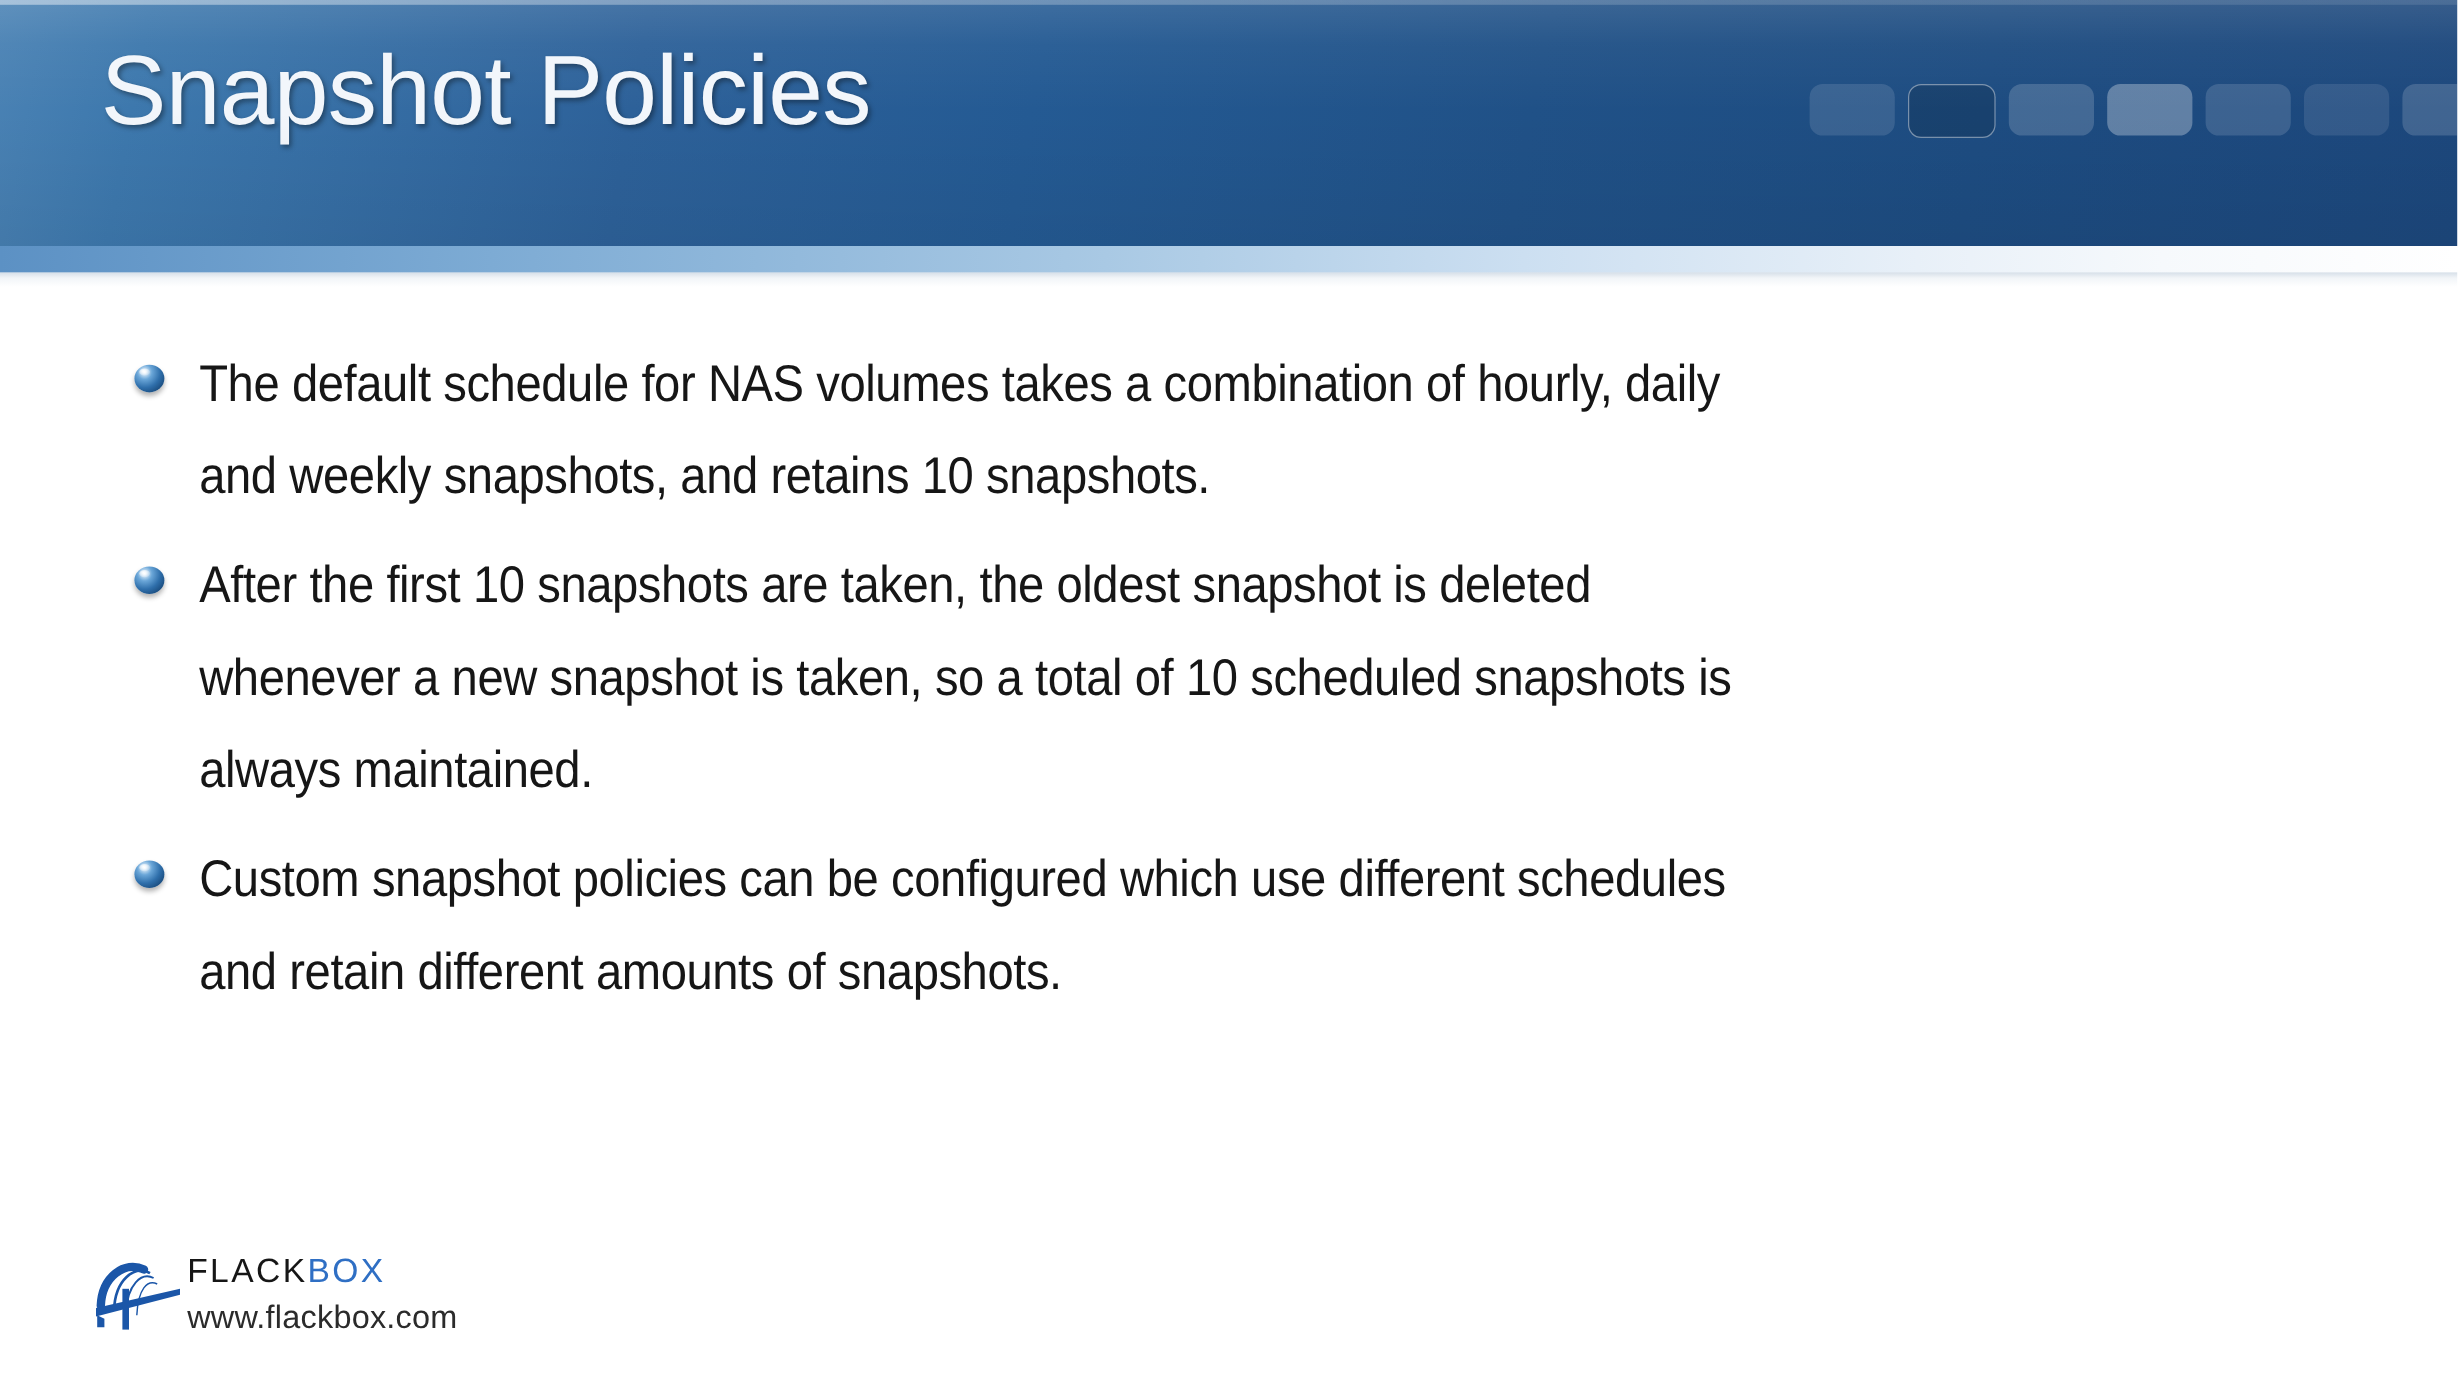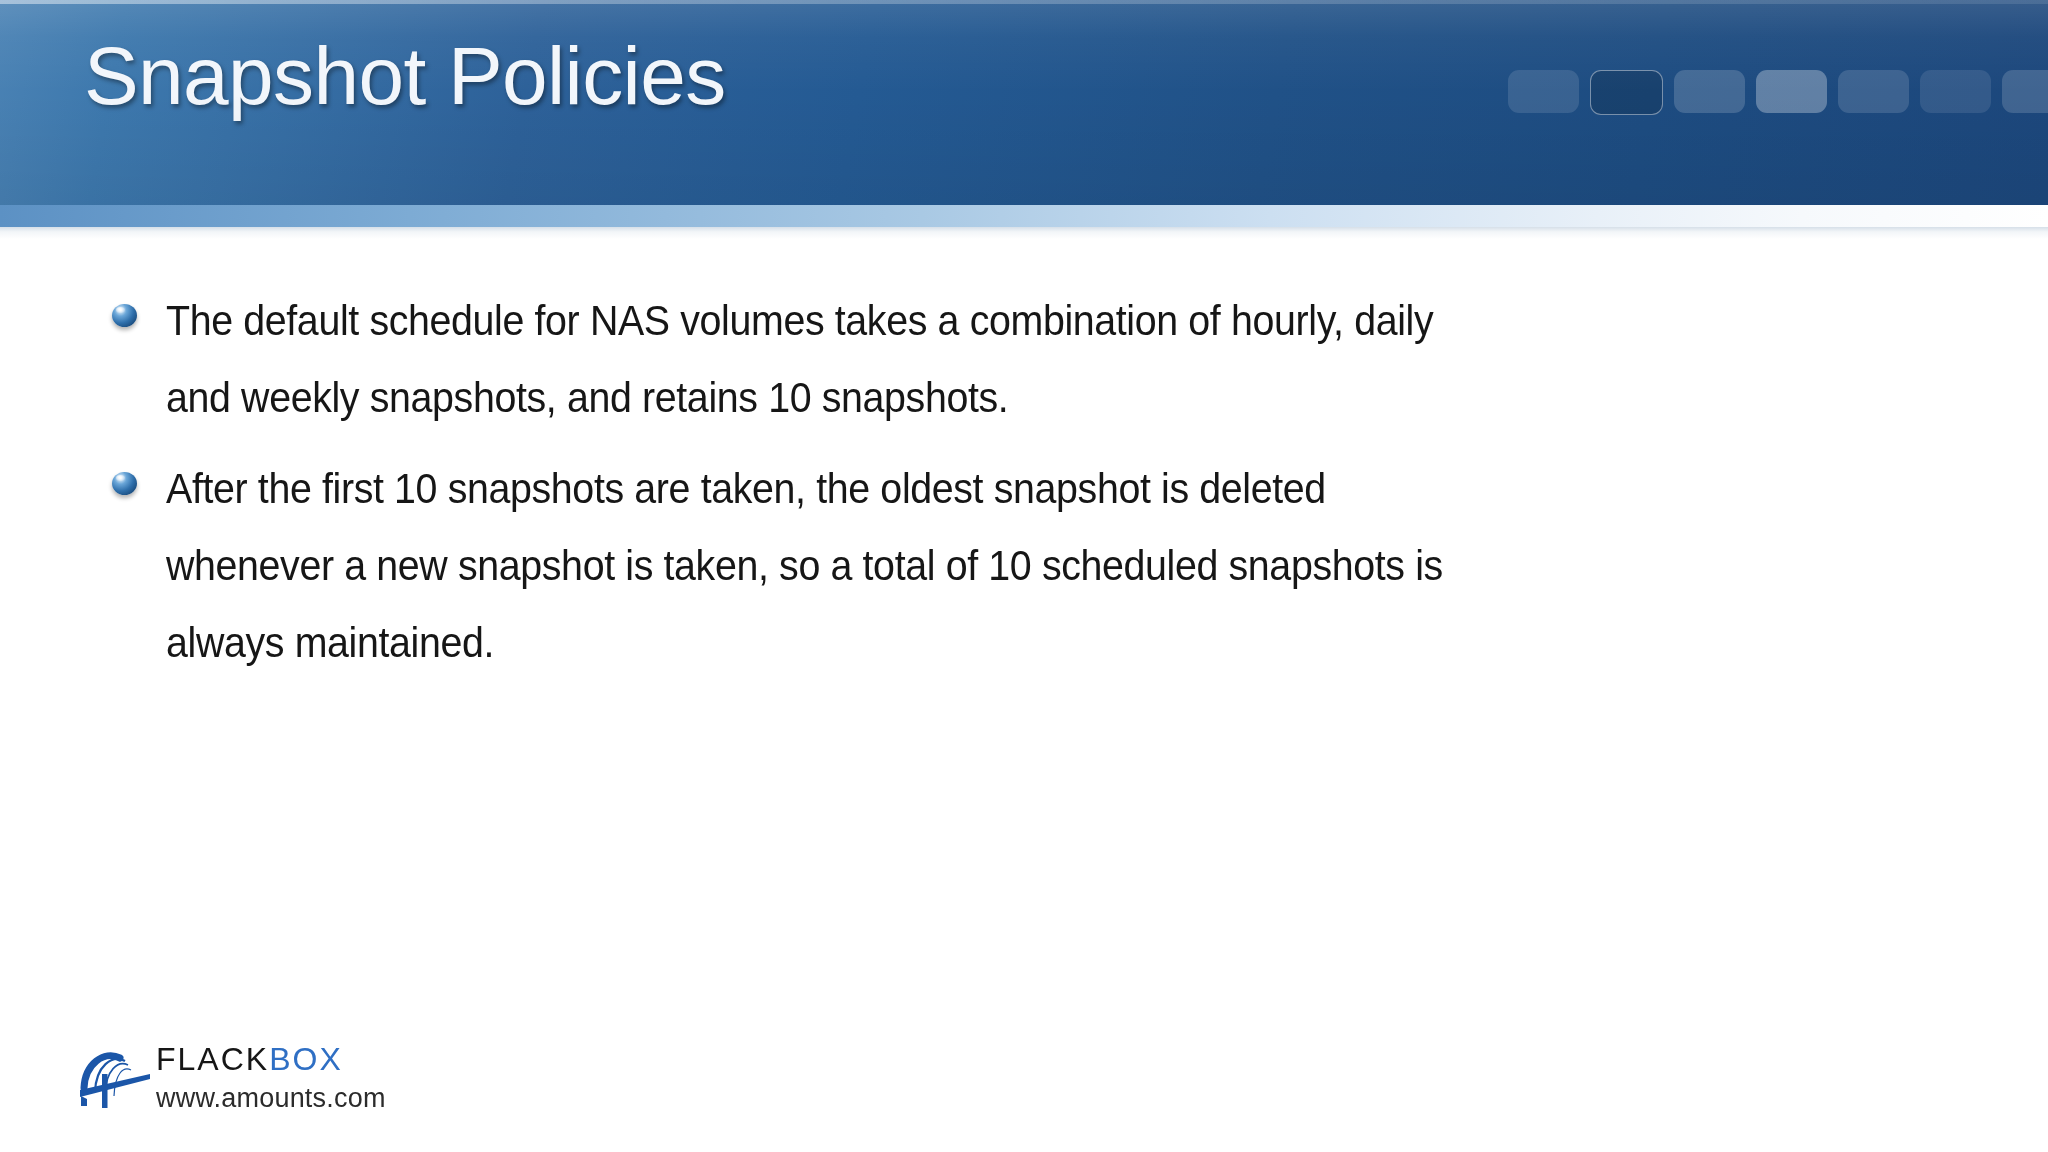--- a/index.html
+++ b/index.html
@@ -189,21 +189,21 @@
     height: 66px;
   }
   .logo-text {
     position: absolute;
     left: 78px;
     top: 0px;
     width: 250px;
   }
   .logo-word {
     font-family: "Liberation Sans", sans-serif;
-    font-size: 32px;
+    font-size: 28px;
     line-height: 42px;
     letter-spacing: 2.0px;
     font-weight: 400;
     white-space: nowrap;
   }
   .logo-word .flack { color: #161616; }
   .logo-word .box   { color: #2f6fc4; }
   .logo-url {
     font-family: "Liberation Sans", sans-serif;
     font-size: 27px;
@@ -249,20 +249,26 @@
       <div class="bullet-text">The default schedule for NAS volumes takes a combination of hourly, daily and weekly snapshots, and retains 10 snapshots.</div>
     </div>
 
     <div class="bullet-row">
       <div class="bullet-marker">
           <div class="ball"></div>
         </div>
       <div class="bullet-text">After the first 10 snapshots are taken, the oldest snapshot is deleted whenever a new snapshot is taken, so a total of 10 scheduled snapshots is always maintained.</div>
     </div>
 
+    <div class="bullet-row">
+      <div class="bullet-marker">
+          <div class="ball"></div>
+        </div>
+      <div class="bullet-text">Custom snapshot policies can be configured which use different schedules and retain different amounts of snapshots.</div>
+    </div>
 
 
 
   </div>
 
   <div class="logo">
     <div class="logo-mark">
       <svg width="74" height="66" viewBox="0 0 74 66" xmlns="http://www.w3.org/2000/svg">
         <g fill="none" stroke="#1b56a8">
           <path d="M6 44 C7 20, 26 6, 42 14" stroke-width="7" stroke-linecap="round" fill="none"></path>
@@ -270,17 +276,17 @@
           <path d="M27 50 C28 26, 40 16, 50 21" stroke-width="1.6" fill="none"></path>
           <path d="M36 52 C37 30, 45 22, 53 26" stroke-width="1.2" fill="none"></path>
         </g>
         <path d="M2 46 L72 30 L72 35 L2 53 Z" fill="#1b56a8"></path>
         <rect x="24" y="30" width="5.5" height="34" fill="#1b56a8"></rect>
         <path d="M3 52 L3 62 L9 62 L9 55 Z" fill="#1b56a8"></path>
       </svg>
     </div>
     <div class="logo-text">
       <div class="logo-word"><span class="flack">FLACK</span><span class="box">BOX</span></div>
-      <div class="logo-url">www.amounts.com</div>
+      <div class="logo-url">www.flackbox.com</div>
     </div>
   </div>
 
 </div>
 
 </body></html>

